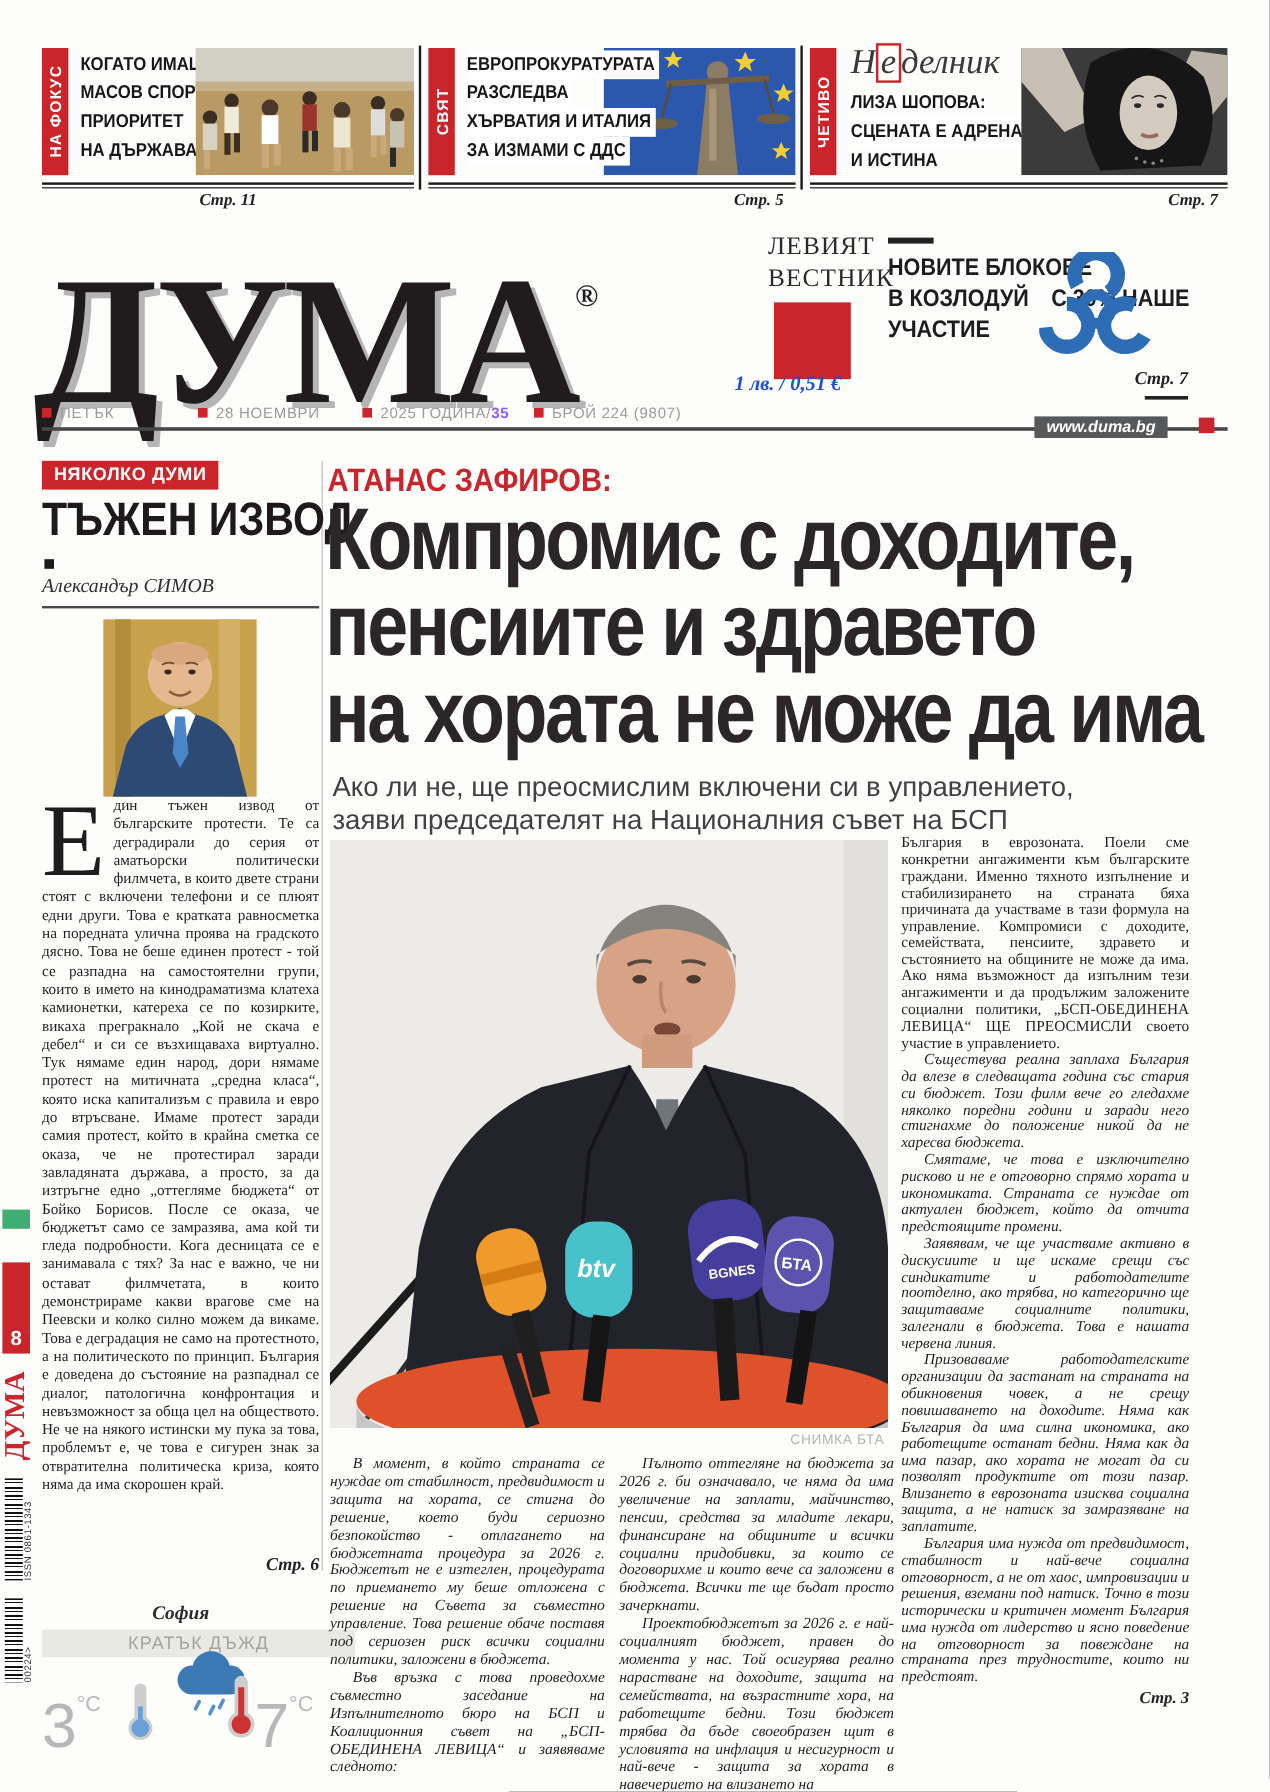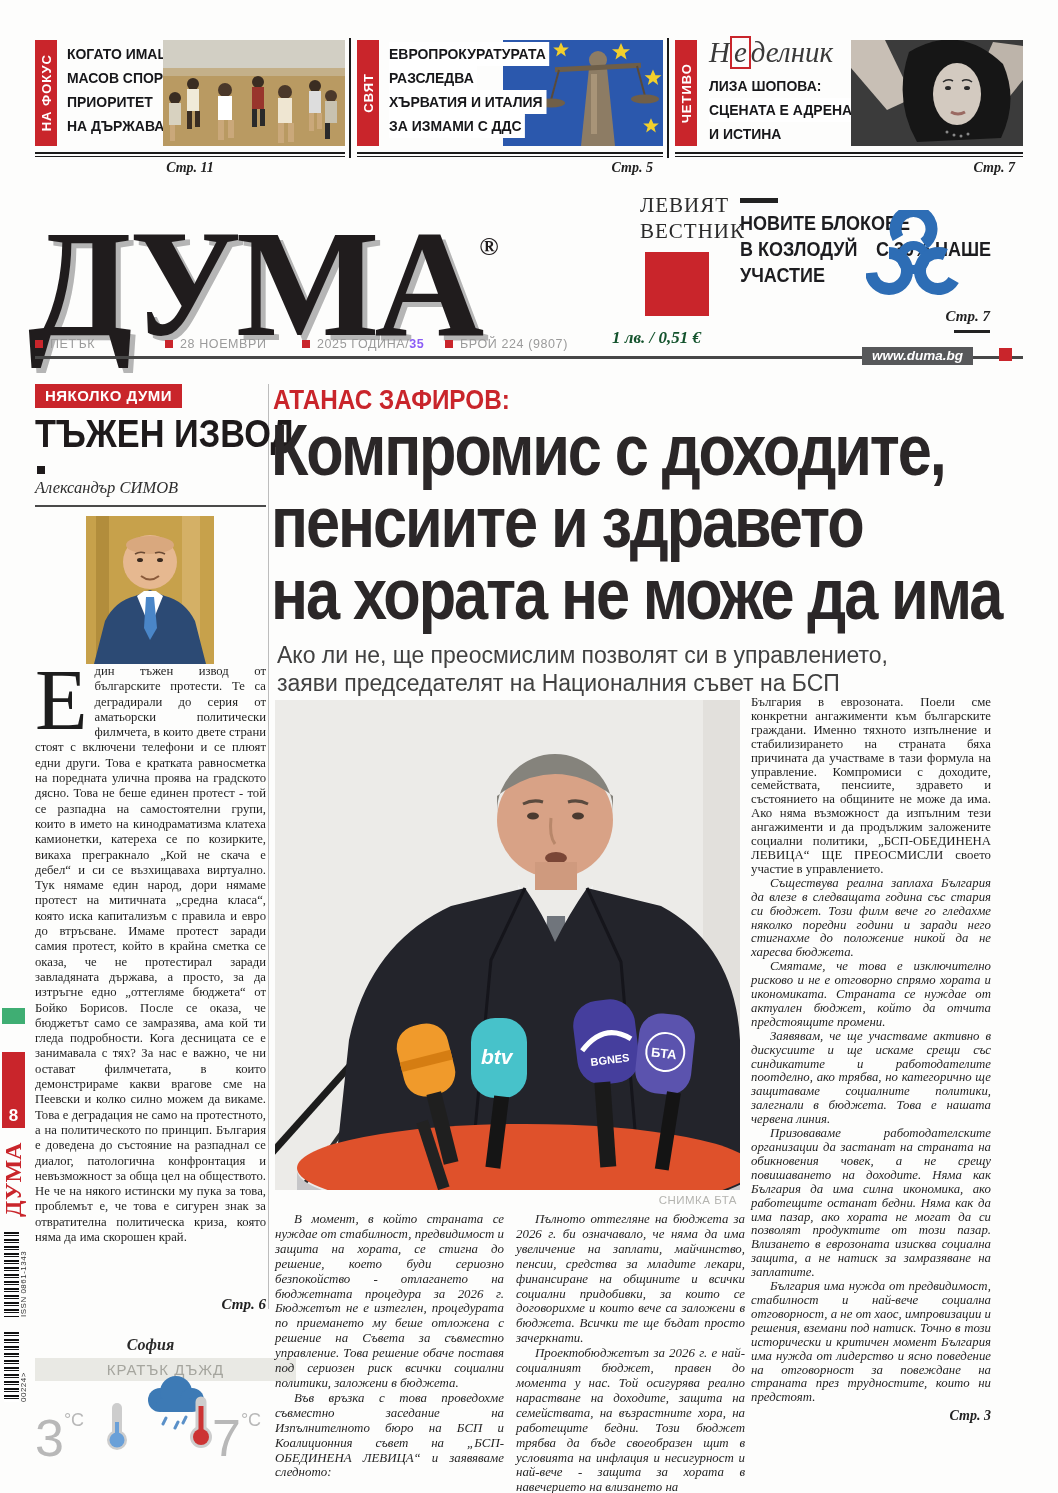--- a/index.html
+++ b/index.html
@@ -186,21 +186,21 @@
       <circle cx="72" cy="61" r="18" stroke-width="12" pathLength="120" stroke-dasharray="88 32" transform="rotate(30 72 61)"></circle>
     </g>
   </svg>
   <div class="abs pageref" style="left:868px;top:308px;width:122px;text-align:right;font-size:15px;">Стр. 7</div>
   <div class="abs" style="left:954px;top:330px;width:36px;height:3px;background:#222;"></div>
 
   <div class="abs dateitem" style="left:35px;top:337px;"><span class="sq"></span><span>ПЕТЪК</span></div>
   <div class="abs dateitem" style="left:165px;top:337px;"><span class="sq"></span><span>28 НОЕМВРИ</span></div>
   <div class="abs dateitem" style="left:302px;top:337px;"><span class="sq"></span><span>2025 ГОДИНА/</span><span class="red b">35</span></div>
   <div class="abs dateitem" style="left:445px;top:337px;"><span class="sq"></span><span>БРОЙ 224 (9807)</span></div>
-  <div class="abs ser i b" style="left:612px;top:328px;font-size:17px;color:#14532d;">1 лв. / 0,51 €</div>
+  <div class="abs ser i b" style="left:612px;top:310px;font-size:17px;color:#1d4ed8;">1 лв. / 0,51 €</div>
 
   <div class="abs" style="left:35px;top:356px;width:988px;height:3px;background:#474747;"></div>
   <div class="abs i b" style="left:862px;top:347px;background:#57585a;color:#fff;font-size:13.5px;padding:1px 10px 2px;">www.duma.bg</div>
   <div class="abs" style="left:999px;top:348px;width:13px;height:13px;background:#c9252b;"></div>
 
   <div class="abs" style="left:268px;top:384px;width:1px;height:925px;background:#bdbdbd;"></div>
 
   <div class="abs b" style="left:35px;top:384px;background:#c9252b;color:#fff;font-size:15px;letter-spacing:.5px;padding:3px 10px 4px;">НЯКОЛКО ДУМИ</div>
   <div class="abs b" style="left:35px;top:412px;font-size:39px;color:#1e1a1b;"><span class="cond" style="transform:scaleX(.88);">ТЪЖЕН ИЗВОД</span></div>
   <div class="abs" style="left:37px;top:466px;width:8px;height:8px;background:#1e1a1b;"></div>
@@ -267,21 +267,21 @@
   <div class="abs barcode" style="left:4px;top:1332px;width:15px;height:70px;"></div>
   <div class="abs vsmall" style="left:19px;top:1332px;height:70px;">00224&gt;</div>
 
   <div class="abs b" style="left:273px;top:385px;font-size:27px;color:#c9252b;"><span class="cond">АТАНАС ЗАФИРОВ:</span></div>
   <div class="abs b" style="left:271px;top:414px;font-size:73px;line-height:72px;letter-spacing:-2.5px;color:#2b2728;transform:scaleX(.84);transform-origin:0 0;white-space:nowrap;">
     <div>Компромис с доходите,</div>
     <div>пенсиите и здравето</div>
     <div>на хората не може да има</div>
   </div>
   <div class="abs" style="left:277px;top:641px;font-size:23px;line-height:28px;color:#414141;">
-    <div>Ако ли не, ще преосмислим позволят си в управлението,</div>
+    <div>Ако ли не, ще преосмислим включени си в управлението,</div>
     <div>заяви председателят на Националния съвет на БСП</div>
   </div>
 
   <svg class="abs" style="left:275px;top:700px;" width="465" height="490" viewBox="0 0 465 490">
     <rect width="465" height="490" fill="#ecebe8"></rect>
     <rect x="428" width="37" height="490" fill="#e2e0dc"></rect>
     <line x1="-5" y1="455" x2="150" y2="282" stroke="#1c1c1c" stroke-width="7"></line>
     <line x1="25" y1="490" x2="162" y2="300" stroke="#2e2e2e" stroke-width="4"></line>
     <rect x="140" y="252" width="36" height="62" rx="15" fill="#3b3b3b" transform="rotate(40 158 283)"></rect>
     <circle cx="280" cy="120" r="58" fill="#d8a286"></circle>

